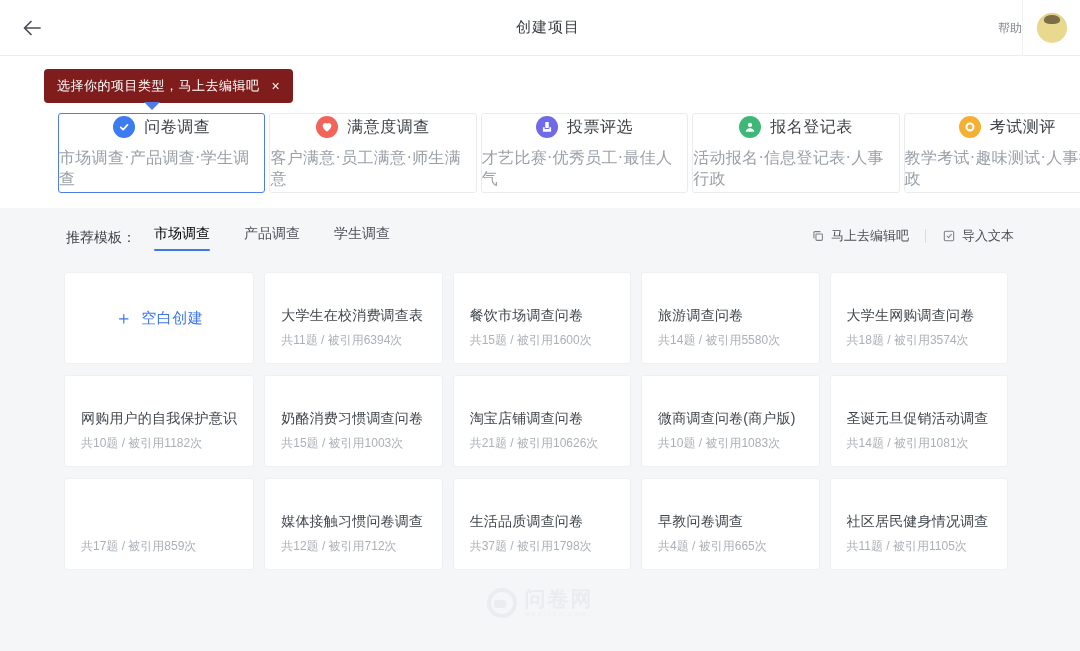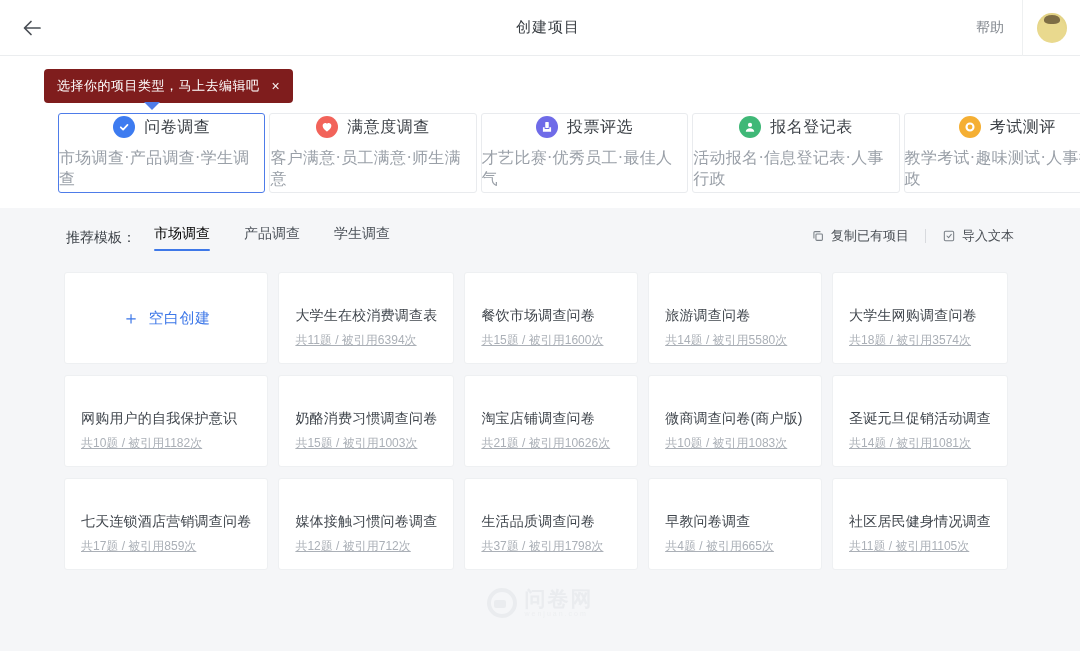--- a/index.html
+++ b/index.html
@@ -13,21 +13,21 @@
     position:relative; height:56px; background:#fff;
     border-bottom:1px solid #ebedef;
     display:flex; align-items:center;
   }
   .back-btn { position:absolute; left:20px; top:16px; width:26px; height:24px; cursor:pointer; display:flex; align-items:center; }
   .topbar-title {
     position:absolute; left:16px; right:0; text-align:center;
     font-size:15px; color:#383d42; letter-spacing:1px;
   }
   .topbar-right { position:absolute; right:0; top:0; height:56px; display:flex; align-items:center; }
-  .help-link { font-size:14px; color:#83888f; margin-right:18px; cursor:pointer; }
+  .help-link { font-size:12px; color:#83888f; cursor:pointer; }
   .avatar-wrap {
     width:58px; height:56px; border-left:1px solid #eef0f1;
     display:flex; align-items:center; justify-content:center;
   }
   .avatar {
     width:30px; height:30px; border-radius:50%;
     background:radial-gradient(circle at 50% 62%, #e9d98e 55%, #d9c878 100%);
     position:relative; overflow:hidden; cursor:pointer;
   }
   .avatar::before{
@@ -93,21 +93,21 @@
   }
   .tpl-card {
     background:#fff; border:1px solid #eef0f2; border-radius:3px;
     padding:17px 16px 14px 16px;
     display:flex; flex-direction:column; justify-content:flex-end;
     cursor:pointer;
     gap:8px;
   }
   .tpl-title { font-size:14px; color:#40464d; letter-spacing:.2px; line-height:1.3;
     overflow:hidden; white-space:nowrap; text-overflow:ellipsis; }
-  .tpl-meta { font-size:12px; color:#abb0b7;text-decoration:underline; }
+  .tpl-meta { font-size:12px; color:#abb0b7; }
   .blank-card {
     background:#fff; border:1px solid #eef0f2; border-radius:3px;
     display:flex; align-items:center; justify-content:center; gap:8px;
     color:#3E78E8; font-size:15px; cursor:pointer; letter-spacing:.5px;
   }
   .plus-glyph { font-size:18px; line-height:1; font-weight:400; }
   
   .watermark {
     position:absolute; left:0; right:0; top:380px;
     display:flex; align-items:center; justify-content:center; gap:8px;
@@ -217,21 +217,21 @@
       <span class="tab active">市场调查</span>
       <span class="tab">产品调查</span>
       <span class="tab">学生调查</span>
     </div>
     <div class="bar-right">
       <span class="bar-action">
         <svg viewBox="0 0 24 24">
           <rect x="8.5" y="8.5" width="11" height="11" rx="1.5" fill="none" stroke="#7a8087" stroke-width="1.8"></rect>
           <path d="M5 15.5 V6 a1.5 1.5 0 0 1 1.5-1.5 H15.5" fill="none" stroke="#7a8087" stroke-width="1.8" stroke-linecap="round"></path>
         </svg>
-        <span>复制已有项目</span>
+        <span>马上去编辑吧</span>
       </span>
       <span class="bar-divider"></span>
       <span class="bar-action">
         <svg viewBox="0 0 24 24">
           <rect x="4" y="4" width="16" height="16" rx="2" fill="none" stroke="#7a8087" stroke-width="1.8"></rect>
           <path d="M8.5 12l2.8 2.8 4.6-5.6" fill="none" stroke="#7a8087" stroke-width="1.8" stroke-linecap="round" stroke-linejoin="round"></path>
         </svg>
         <span>导入文本</span>
       </span>
     </div>
@@ -273,21 +273,20 @@
     </div>
     <div class="tpl-card">
       <div class="tpl-title">微商调查问卷(商户版)</div>
       <div class="tpl-meta">共10题 / 被引用1083次</div>
     </div>
     <div class="tpl-card">
       <div class="tpl-title">圣诞元旦促销活动调查</div>
       <div class="tpl-meta">共14题 / 被引用1081次</div>
     </div>
     <div class="tpl-card">
-      <div class="tpl-title">七天连锁酒店营销调查问卷</div>
       <div class="tpl-meta">共17题 / 被引用859次</div>
     </div>
     <div class="tpl-card">
       <div class="tpl-title">媒体接触习惯问卷调查</div>
       <div class="tpl-meta">共12题 / 被引用712次</div>
     </div>
     <div class="tpl-card">
       <div class="tpl-title">生活品质调查问卷</div>
       <div class="tpl-meta">共37题 / 被引用1798次</div>
     </div>

